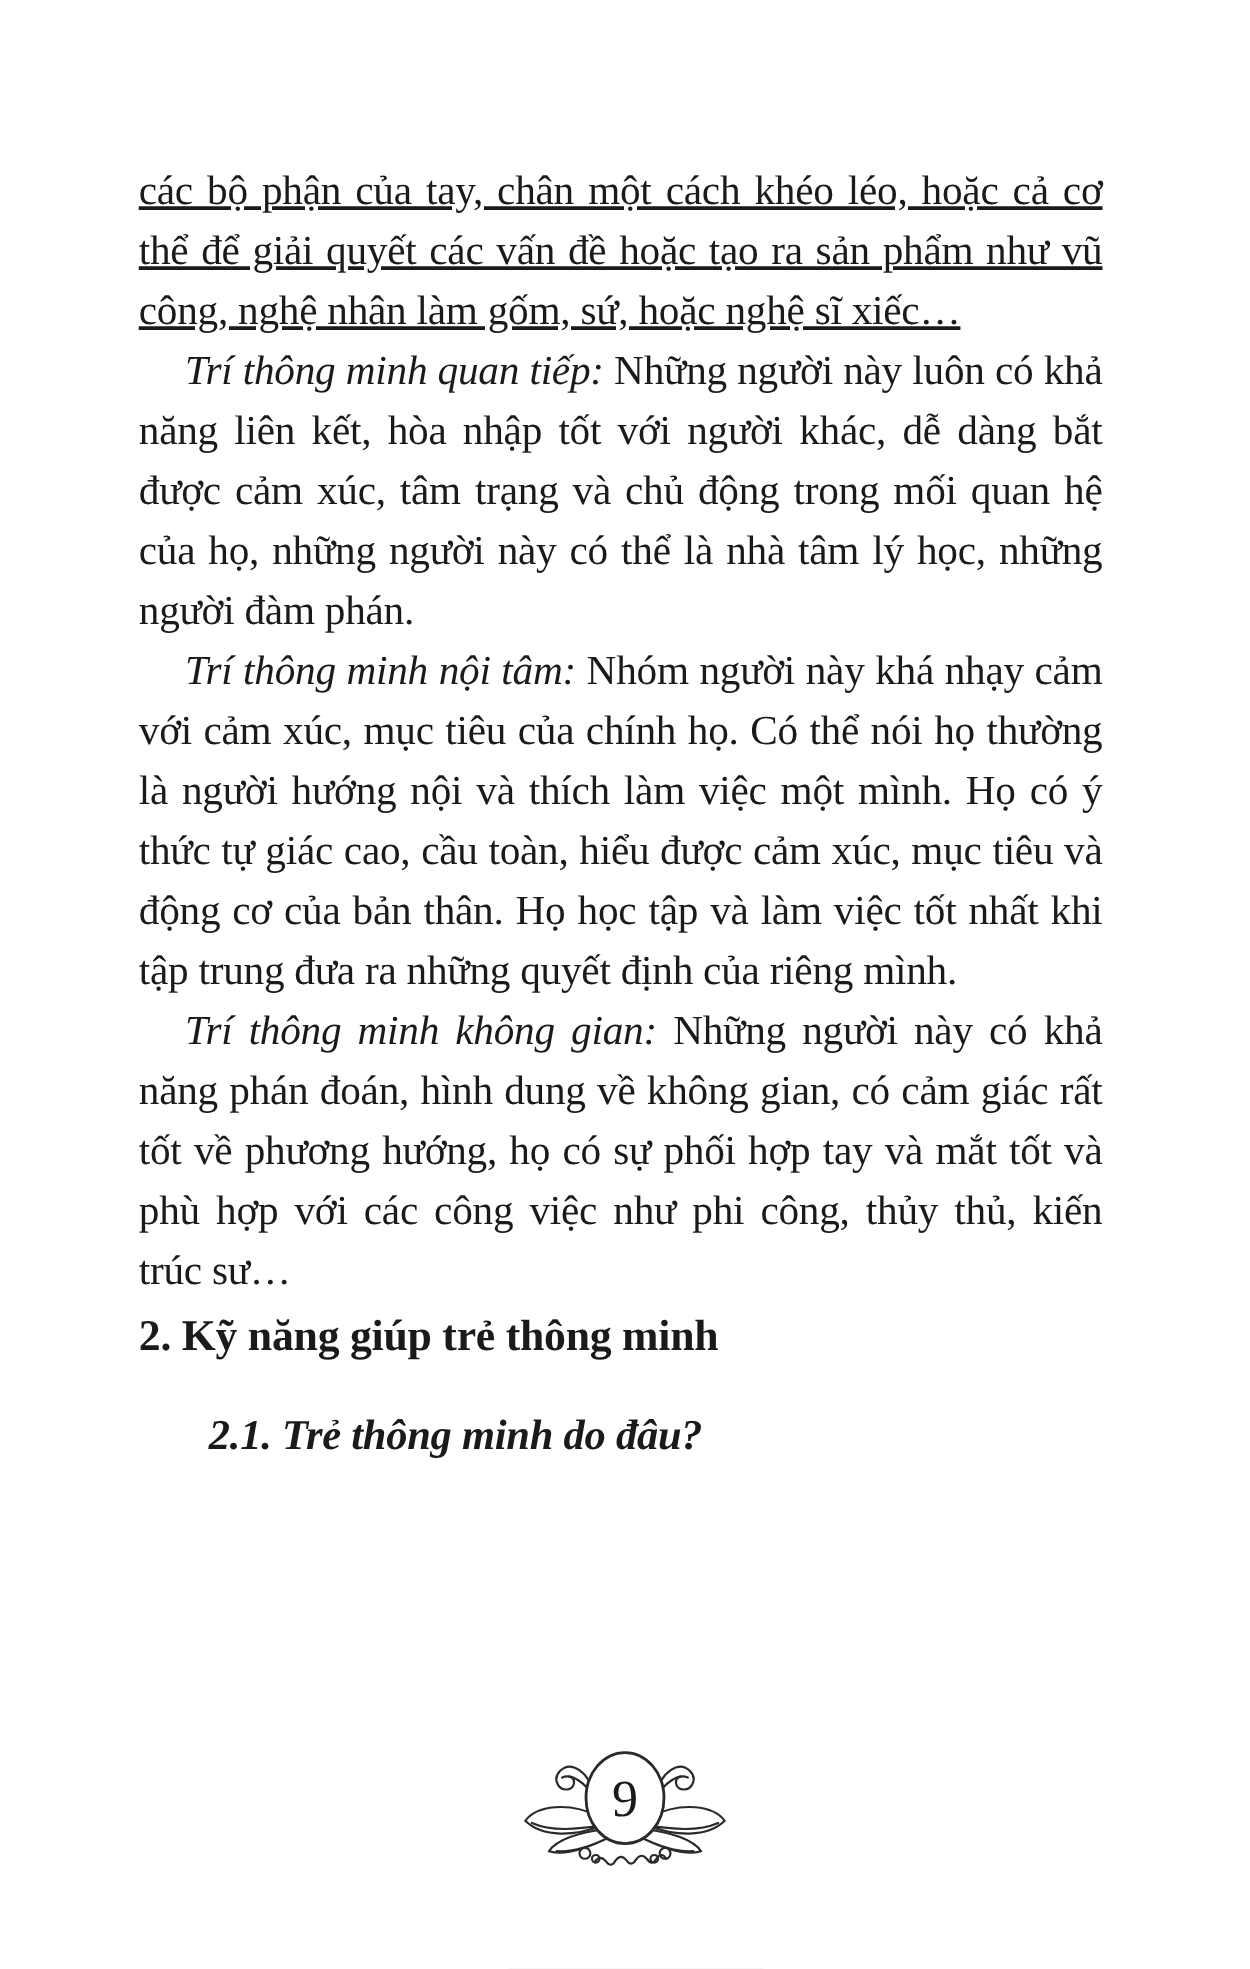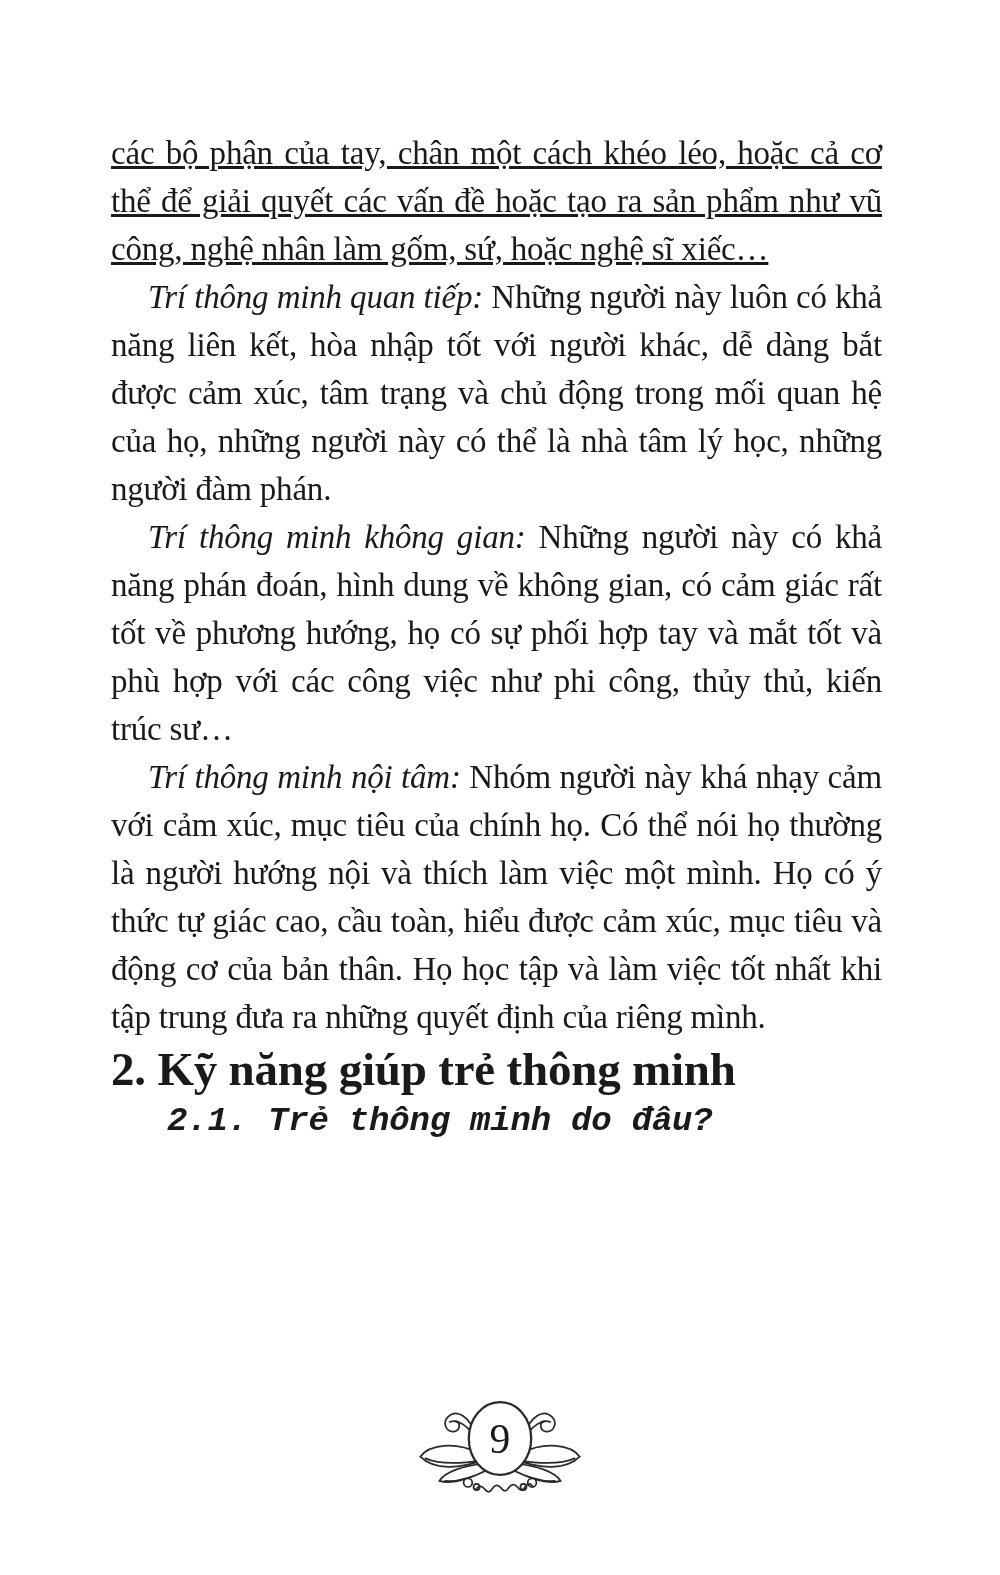--- a/index.html
+++ b/index.html
@@ -35,35 +35,34 @@
     text-indent: 0;
     text-decoration: underline;
   }
   p.justify-last {
     text-align-last: justify;
   }
   em.lead {
     font-style: italic;
   }
   h2.section-heading {
-    margin: 6px 0 8px 0;
-    font-size: 47px;
+    margin: 6px 0 36px 0;
+    font-size: 35px;
     line-height: 44px;
     font-weight: bold;
     letter-spacing: -0.2px;
   }
   h3.subsection-heading {
     margin: 0 0 8px 0;
     font-size: 34px;
     line-height: 44px;
     font-weight: bold;
     font-style: italic;
     text-indent: 56px;
     letter-spacing: -0.2px;
-    font-family: Liberation Mono, monospace;
   }
   .ornament-wrap {
     position: absolute;
     left: 50%;
     top: 1396px;
     transform: translateX(-50%);
     width: 176px;
     height: 104px;
   }
   .ornament-wrap svg {
@@ -76,23 +75,23 @@
 <body>
 
 <div class="page">
 
   <main class="text-block">
 
     <p class="body-para no-indent"><span>các bộ phận của tay, chân một cách khéo léo, hoặc cả cơ thể để giải quyết các vấn đề hoặc tạo ra sản phẩm như vũ công, nghệ nhân làm gốm, sứ, hoặc nghệ sĩ xiếc…</span></p>
 
     <p class="body-para"><em class="lead">Trí thông minh quan tiếp:</em><span> Những người này luôn có khả năng liên kết, hòa nhập tốt với người khác, dễ dàng bắt được cảm xúc, tâm trạng và chủ động trong mối quan hệ của họ, những người này có thể là nhà tâm lý học, những người đàm phán.</span></p>
 
+    <p class="body-para"><em class="lead">Trí thông minh nội tâm:</em><span> Nhóm người này khá nhạy cảm với cảm xúc, mục tiêu của chính họ. Có thể nói họ thường là người hướng nội và thích làm việc một mình. Họ có ý thức tự giác cao, cầu toàn, hiểu được cảm xúc, mục tiêu và động cơ của bản thân. Họ học tập và làm việc tốt nhất khi tập trung đưa ra những quyết định của riêng mình.</span></p>
+
     <p class="body-para"><em class="lead">Trí thông minh không gian:</em><span> Những người này có khả năng phán đoán, hình dung về không gian, có cảm giác rất tốt về phương hướng, họ có sự phối hợp tay và mắt tốt và phù hợp với các công việc như phi công, thủy thủ, kiến trúc sư…</span></p>
-
-    <p class="body-para"><em class="lead">Trí thông minh nội tâm:</em><span> Nhóm người này khá nhạy cảm với cảm xúc, mục tiêu của chính họ. Có thể nói họ thường là người hướng nội và thích làm việc một mình. Họ có ý thức tự giác cao, cầu toàn, hiểu được cảm xúc, mục tiêu và động cơ của bản thân. Họ học tập và làm việc tốt nhất khi tập trung đưa ra những quyết định của riêng mình.</span></p>
 
     <h2 class="section-heading">2. Kỹ năng giúp trẻ thông minh</h2>
 
     <h3 class="subsection-heading">2.1. Trẻ thông minh do đâu?</h3>
 
 
   </main>
 
   <footer class="ornament-wrap">
     <svg viewBox="0 0 200 120" xmlns="http://www.w3.org/2000/svg">

